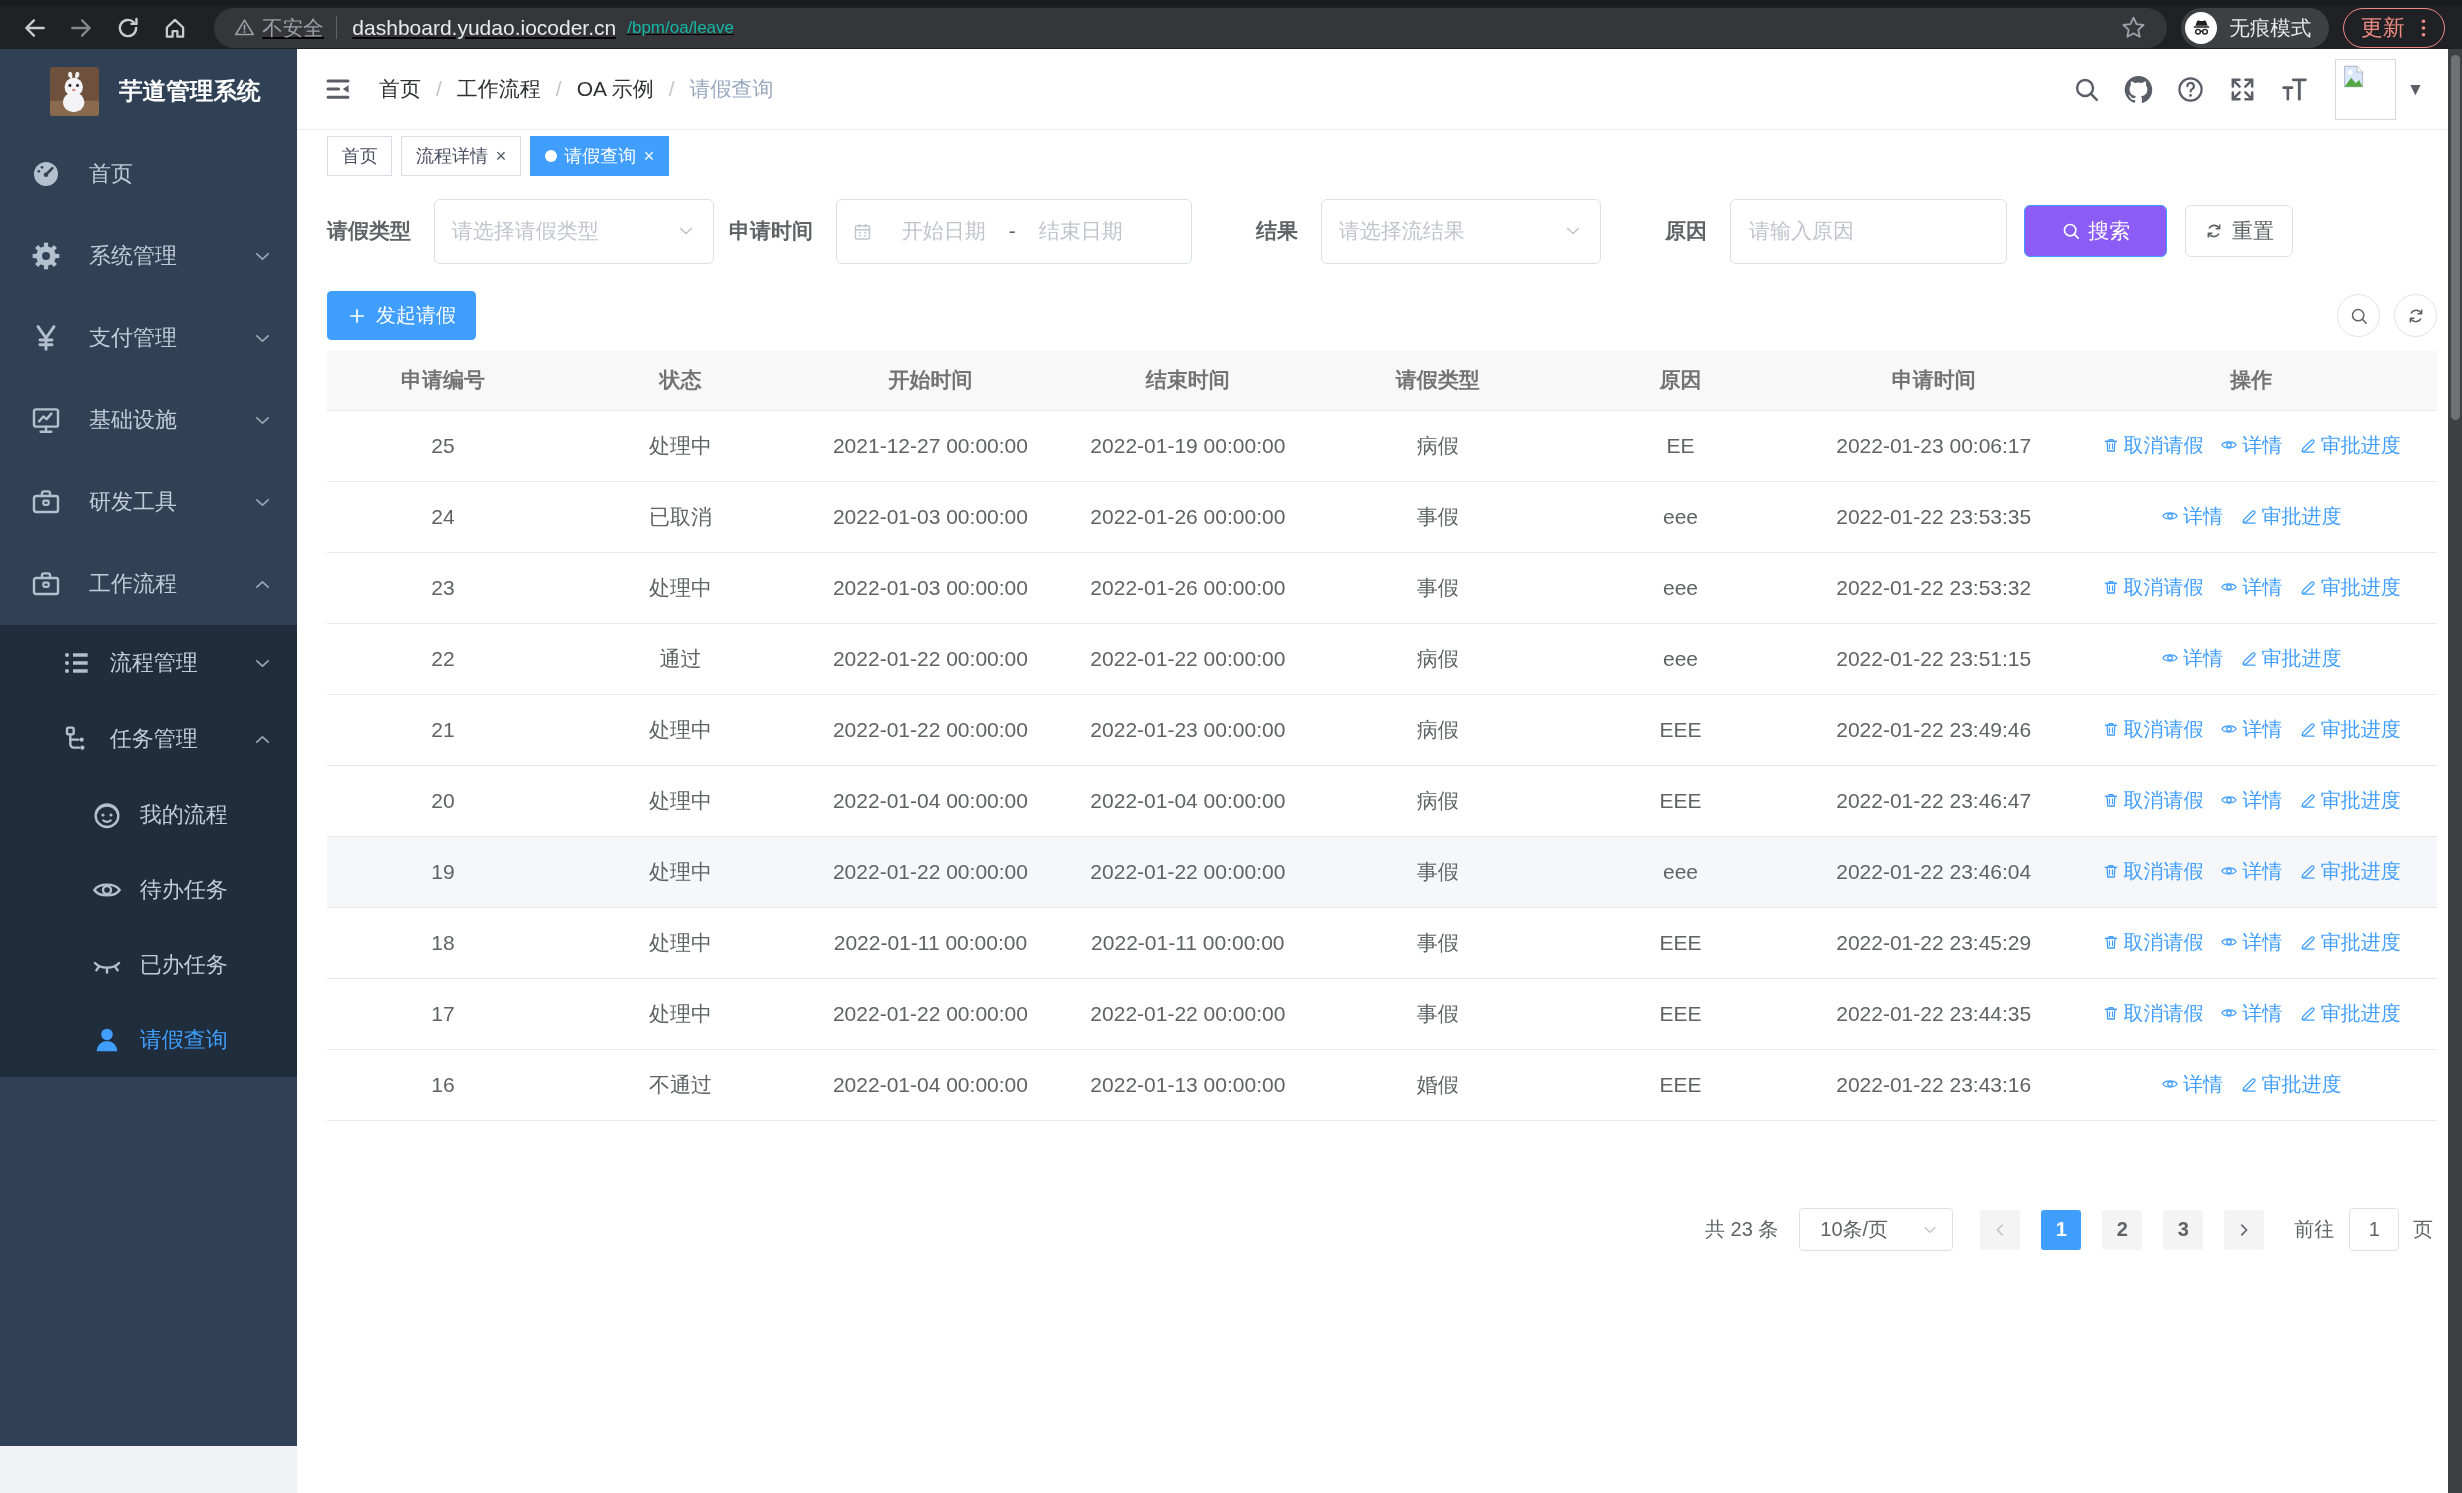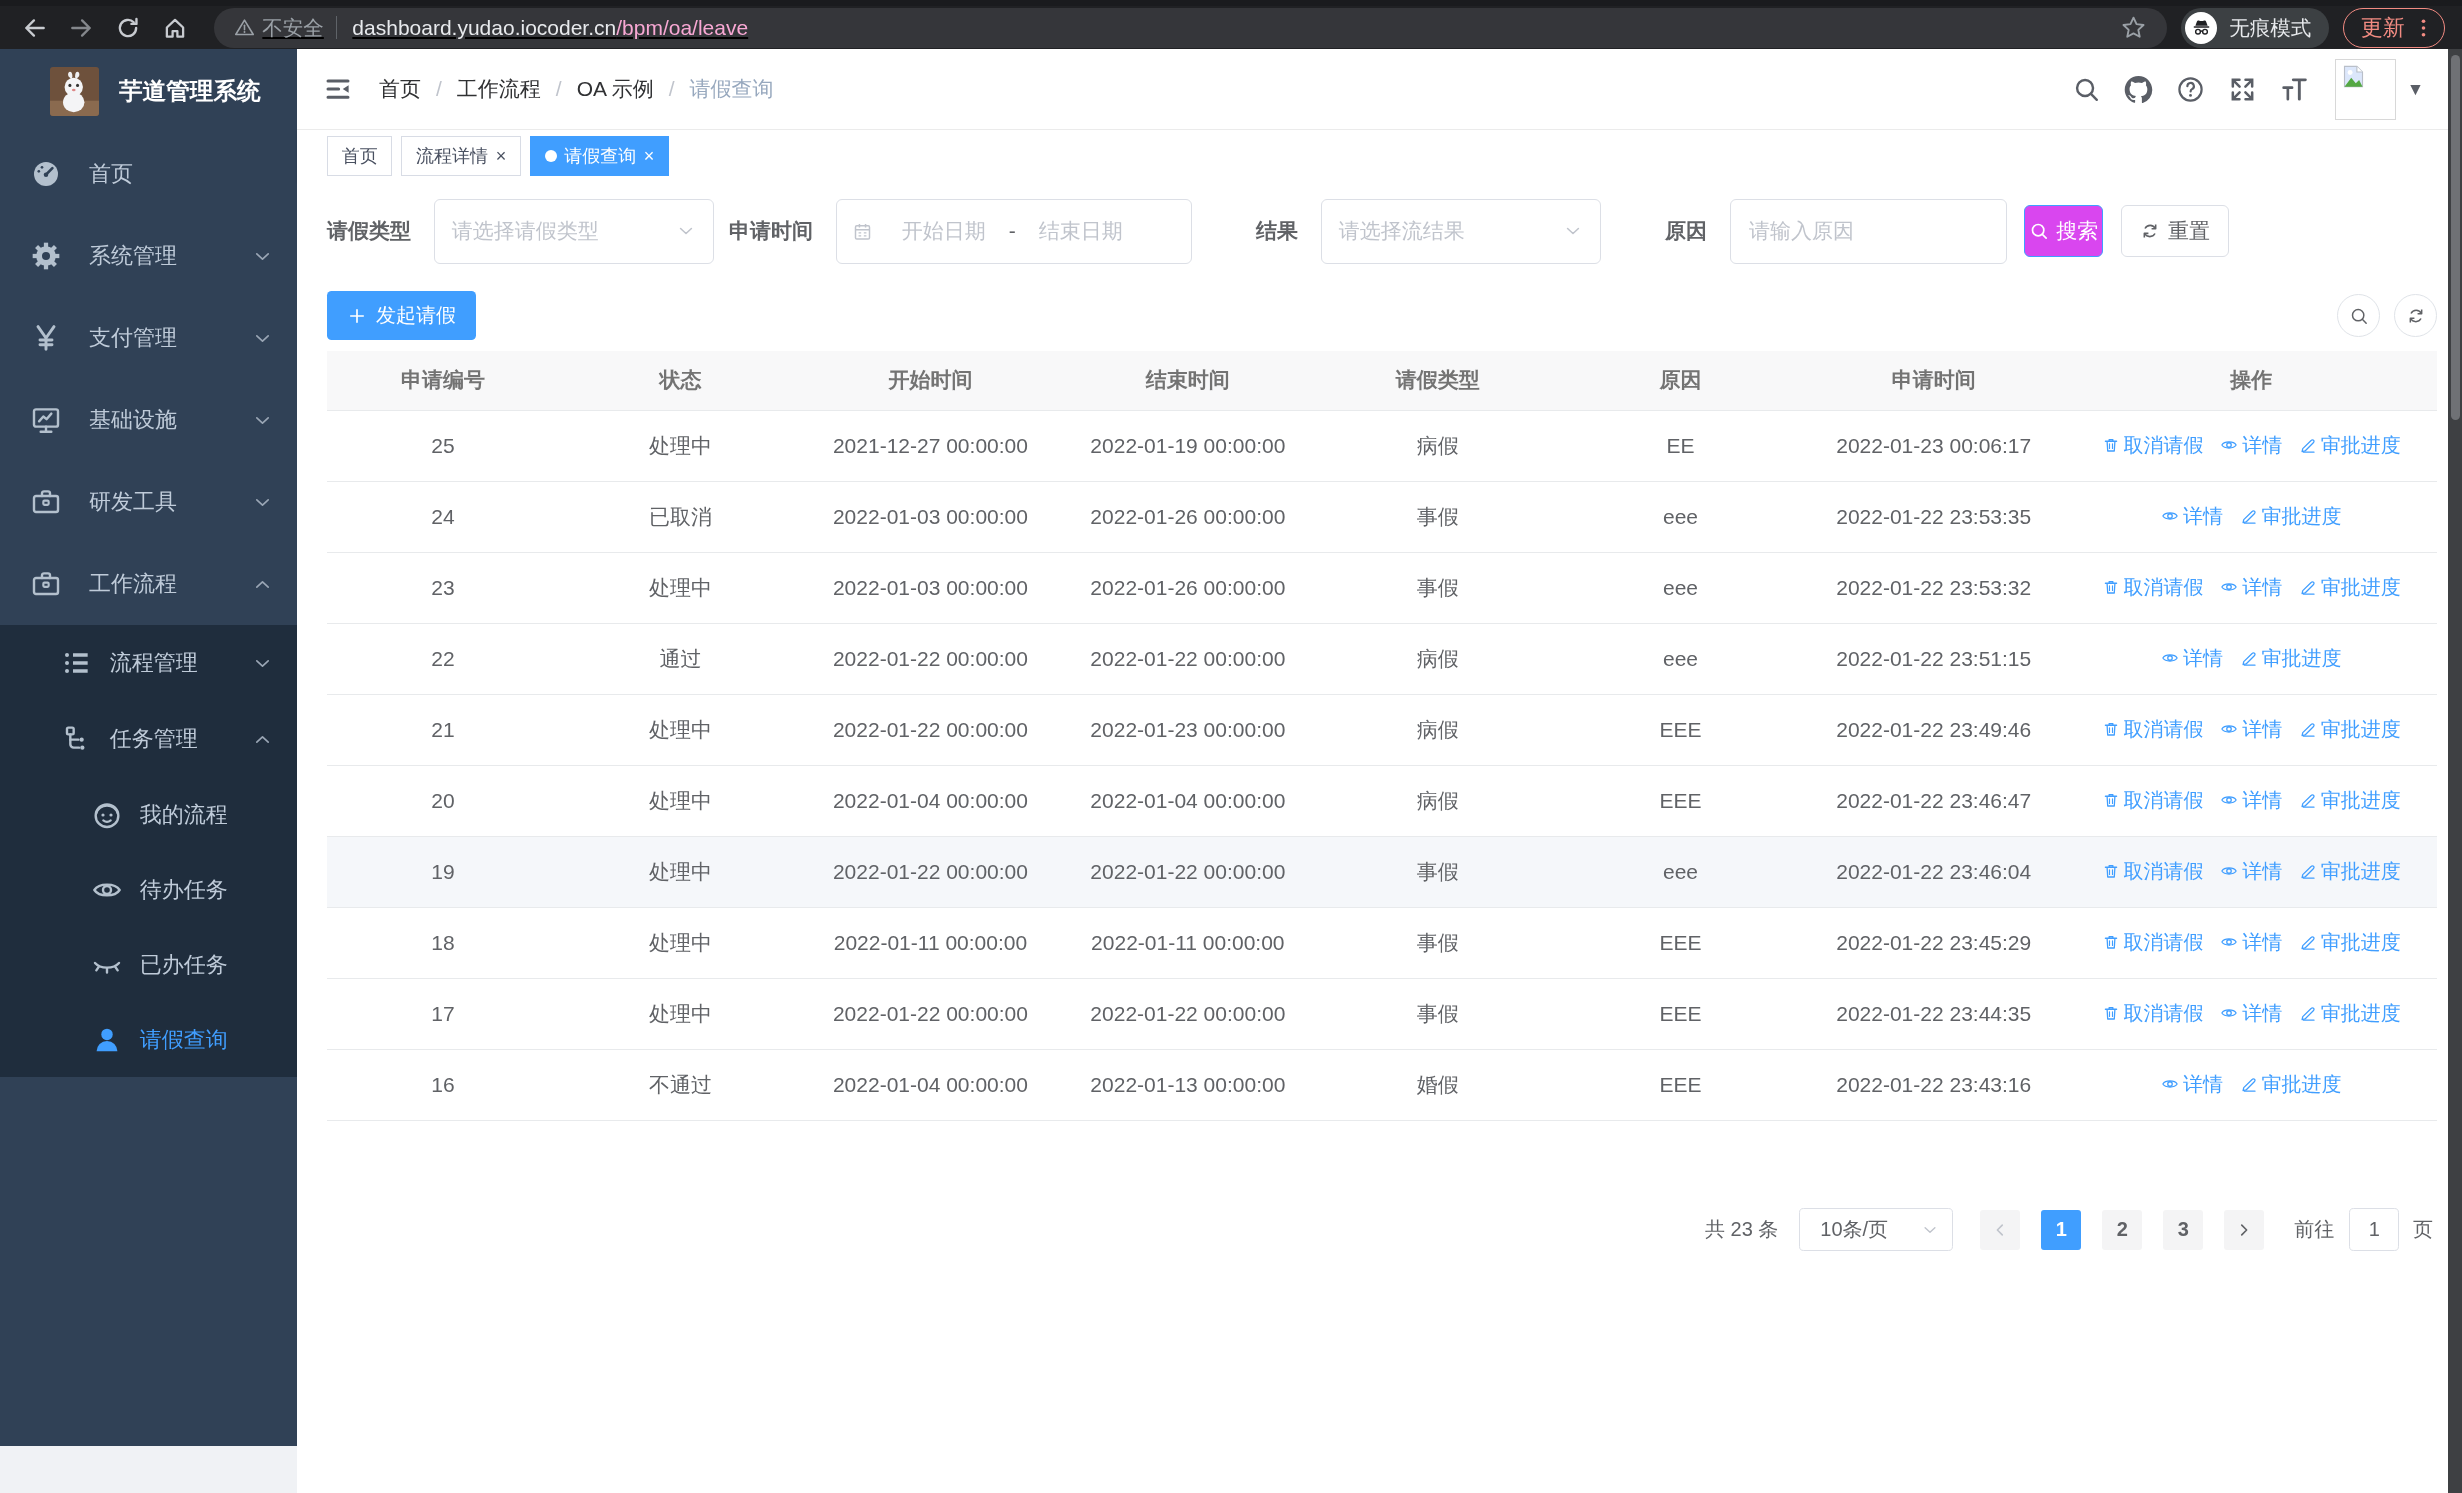--- a/index.html
+++ b/index.html
@@ -12,21 +12,21 @@
   .browser-bar { position:absolute; left:0; top:0; width:2462px; height:49px; background:#202124;
     display:flex; align-items:center; padding:0 16.7px 0 18px; border-top:6px solid #1a1b1e; }
   .nav-btn { width:33px; height:33px; margin-right:13.7px; color:#c8cbd0; display:flex; align-items:center; justify-content:center; }
   .nav-btn .ic { width:26px; height:26px; }
   .nav-btn.dim { color:#84878c; }
   .url-pill { flex:1; min-width:0; height:40px; border-radius:20px; background:#35363a; display:flex; align-items:center; padding:0 20px; margin-left:9px;text-decoration:underline; }
   .sec-icon { width:21px; height:21px; color:#9aa0a6; }
   .sec-label { color:#9aa0a6; font-size:20.5px; margin:0 12px 0 7.6px; white-space:nowrap; }
   .url-div { width:1.5px; height:23px; background:#5f6368; margin-right:15px; }
   .url-host { color:#e8eaed; font-size:21px; white-space:nowrap; }
-  .url-path { color:#f9a8d4; font-size:21px; white-space:nowrap; }
+  .url-path { color:#14b8a6; font-size:17px; white-space:nowrap;margin-left:11px; }
   .url-star { margin-left:auto; width:27px; height:27px; color:#9aa0a6; }
   .incog-chip { height:40px; border-radius:20px; background:#3c4043; display:flex; align-items:center; padding:0 18px 0 4.6px; margin-left:13.7px; flex:none; }
   .incog-circle { width:32px; height:32px; border-radius:50%; background:#fff; color:#202124; display:flex; align-items:center; justify-content:center; margin-right:12px; }
   .incog-circle .ic { width:21px; height:21px; }
   .incog-label { color:#e8eaed; font-size:20.5px; white-space:nowrap; }
   .update-pill { height:40px; border-radius:20px; border:1.5px solid #f28b82; color:#f28b82; display:flex; align-items:center; padding:0 9px 0 16.7px; margin-left:13.7px; flex:none; }
   .update-label { font-size:22px;font-family:Liberation Mono, monospace; }
   .kebab { width:23px; height:26px; margin-left:7.6px; }
 
   
@@ -82,21 +82,21 @@
   .f-select { width:280px; padding:0 16.7px; margin-right:15px; cursor:pointer; }
   .f-select .ph { flex:1; white-space:nowrap; }
   .f-chevron { width:20px; height:20px; color:#c0c4cc; }
   .f-date { width:356px; padding:0 15px; margin-right:15px; cursor:text; }
   .f-date .ic { width:21px; height:21px; color:#c0c4cc; margin-right:13.7px; }
   .f-date .dph { width:114px; text-align:center; white-space:nowrap; }
   .f-date .dsep { color:#606266; width:23px; text-align:center; }
   .f-input { width:277px; padding:0 18px; margin-right:16.7px; cursor:text; }
   .btn { height:52px; border-radius:6px; font-size:21px; display:inline-flex; align-items:center; cursor:pointer; white-space:nowrap; }
   .btn .ic { width:20px; height:20px; margin-right:7.6px; }
-  .btn-search { background:#d946ef; border:0.8px solid #409eff; color:#fff; padding:0 4px; margin-right:18px; }
+  .btn-search { background:#8b5cf6; border:0.8px solid #409eff; color:#fff; padding:0 36px; margin-right:18px; }
   .btn-reset { background:#fff; border:0.8px solid #dcdfe6; color:#606266; padding:0 18px; }
 
   
   .toolbar-row { position:absolute; left:30px; top:110px; right:25px; height:49px; display:flex; align-items:center;gap:28px; }
   .btn-create { height:49px; background:#409eff; color:#fff; border-radius:4.6px; font-size:20px; padding:0 20px; display:inline-flex; align-items:center; cursor:pointer; }
   .btn-create .ic { width:20px; height:20px; margin-right:9px; }
   .tool-circles { margin-left:auto; display:flex; }
   .circle-btn { width:43px; height:43px; border-radius:50%; border:0.8px solid #dfe3e8; color:#606266; background:#fff;
     display:flex; align-items:center; justify-content:center; margin-left:13.7px; cursor:pointer; }
   .circle-btn .ic { width:20px; height:20px; }

